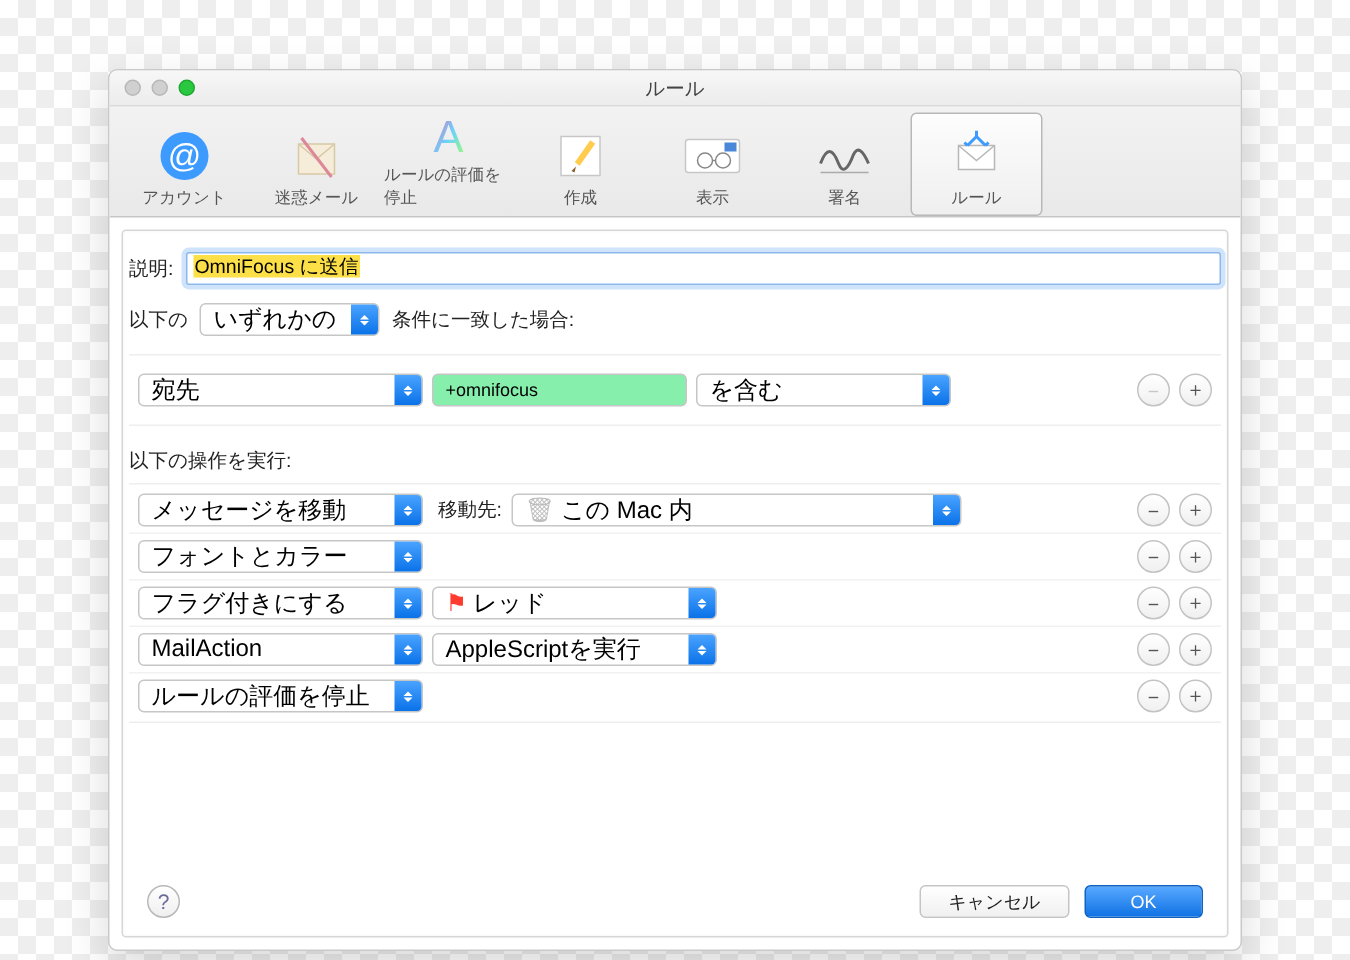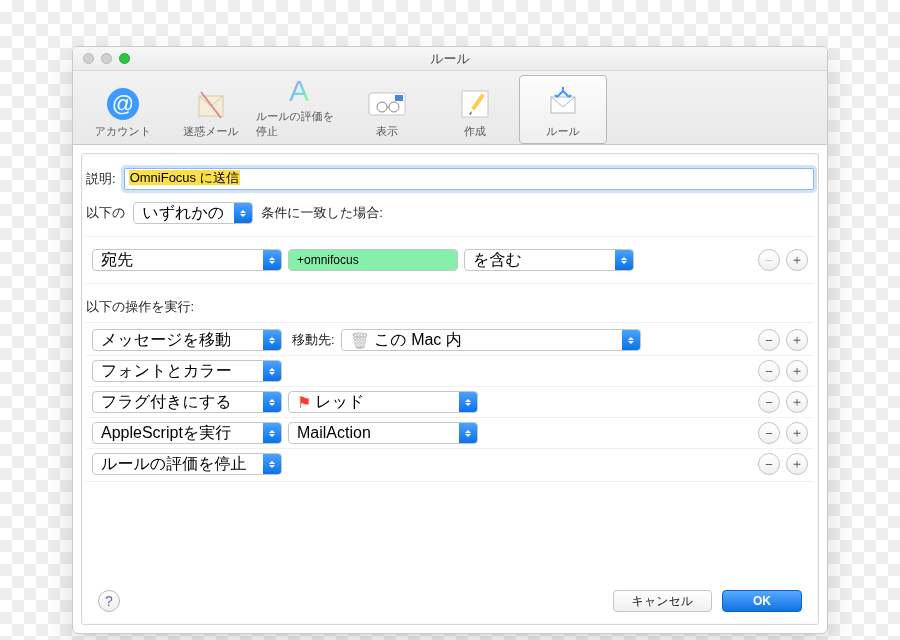--- a/index.html
+++ b/index.html
@@ -46,21 +46,21 @@
   .circlebtn { width:22px;height:22px;border-radius:11px;border:1px solid #c3c3c3;background:linear-gradient(#fff,#f0f0f0);display:flex;align-items:center;justify-content:center;font-size:13px;color:#555;cursor:pointer;}
   .circlebtn.disabled{color:#c8c8c8;}
   .condgroup{ border-top:1px solid #eee; border-bottom:1px solid #eee; padding:8px 0; margin-bottom:14px;}
   .condrow, .actrow { display:flex; align-items:center; gap:6px; padding:4px 6px;}
   .actrow + .actrow { border-top:1px solid #f1f1f1;}
   .actgroup{ border-top:1px solid #eee; border-bottom:1px solid #eee; padding:2px 0 2px; margin-bottom:14px;}
   .spacer{flex:1;}
   .footer{ position:absolute; left:16px; right:16px; bottom:12px; display:flex; align-items:center;}
   .helpbtn{ width:22px;height:22px;border-radius:11px;border:1px solid #b8b8b8;background:linear-gradient(#fff,#efefef);color:#6b6b9b;font-size:14px;display:flex;align-items:center;justify-content:center;cursor:pointer;}
   .pushbtn{ height:22px; padding:0 18px; border:1px solid #c5c5c5; border-radius:4px; background:linear-gradient(#fff,#f0f0f0); font-size:12px; color:#222; cursor:pointer;}
-  .pushbtn.primary{ background:linear-gradient(#58a9ff,#1072e4); color:#fff; border-color:#0e62c4;font-weight:bold;}
+  .pushbtn.primary{ background:linear-gradient(#58a9ff,#1072e4); color:#fff; border-color:#0e62c4;}
   .flag{color:#ff3b30;margin-right:4px;}
   .trash{color:#bdbdbd;margin-right:4px;}
 </style>
 </head>
 <body>
 
 <div class="window">
 
   <div class="titlebar">
     <div class="traffic">
@@ -101,39 +101,48 @@
                 <stop offset="1" stop-color="#a2ff6e"></stop>
               </linearGradient>
             </defs>
             <text x="18" y="28" text-anchor="middle" font-size="30" font-family="Georgia" fill="url(#g1)">A</text>
           </svg>
         </div>
       <span>ルールの評価を停止</span>
     </div>
     <div class="tbitem">
       <div class="tbicon">
+          <svg width="34" height="34">
+            <rect x="4" y="4" width="26" height="26" fill="#fff" stroke="#c7c7c7"></rect>
+            <rect x="18" y="6" width="4" height="18" fill="#ffcc4d" transform="rotate(35 20 15)"></rect>
+            <polygon points="11,27 14,24 13,28" fill="#8b5a2b"></polygon>
+          </svg>
+        </div>
+      <span>作成</span>
+    </div>
+    <div class="tbitem">
+      <div class="tbicon">
           <svg width="40" height="30">
             <rect x="2" y="4" width="36" height="22" rx="2" fill="#fff" stroke="#c7c7c7"></rect>
             <rect x="28" y="6" width="8" height="6" fill="#4a87d8"></rect>
             <circle cx="15" cy="18" r="5" fill="none" stroke="#888"></circle>
             <circle cx="27" cy="18" r="5" fill="none" stroke="#888"></circle>
             <line x1="20" y1="18" x2="22" y2="18" stroke="#888"></line>
           </svg>
         </div>
       <span>表示</span>
     </div>
     <div class="tbitem">
       <div class="tbicon">
-          <svg width="34" height="34">
-            <rect x="4" y="4" width="26" height="26" fill="#fff" stroke="#c7c7c7"></rect>
-            <rect x="18" y="6" width="4" height="18" fill="#ffcc4d" transform="rotate(35 20 15)"></rect>
-            <polygon points="11,27 14,24 13,28" fill="#8b5a2b"></polygon>
-          </svg>
-        </div>
-      <span>作成</span>
+          <svg width="40" height="30">
+            <path d="M4 20 Q 10 4 16 20 Q 20 30 26 14 Q 30 6 36 20" fill="none" stroke="#666" stroke-width="2"></path>
+            <line x1="4" y1="26" x2="36" y2="26" stroke="#aaa"></line>
+          </svg>
+        </div>
+      <span>署名</span>
     </div>
     <div class="tbitem sel">
       <div class="tbicon">
           <svg width="40" height="34">
             <rect x="8" y="10" width="24" height="16" fill="#fff" stroke="#b7b7b7"></rect>
             <path d="M8 10 L20 20 L32 10" fill="none" stroke="#b7b7b7"></path>
             <path d="M20 4 L14 10 M20 4 L26 10 M20 4 L20 0" stroke="#3d9bff" stroke-width="2" fill="none"></path>
             <path d="M14 10 L12 8 M26 10 L28 8" stroke="#3d9bff" stroke-width="2"></path>
           </svg>
         </div>
@@ -214,25 +223,25 @@
             <span class="flag">⚑</span>
             <span>レッド</span>
             <div class="cap"></div>
           </div>
         <div class="spacer"></div>
         <div class="circlebtn">−</div>
         <div class="circlebtn">＋</div>
       </div>
       <div class="actrow">
         <div class="popup" style="width:190px">
+            <span>MailAction</span>
+            <div class="cap"></div>
+          </div>
+        <div class="popup" style="width:190px">
             <span>AppleScriptを実行</span>
-            <div class="cap"></div>
-          </div>
-        <div class="popup" style="width:190px">
-            <span>MailAction</span>
             <div class="cap"></div>
           </div>
         <div class="spacer"></div>
         <div class="circlebtn">−</div>
         <div class="circlebtn">＋</div>
       </div>
       <div class="actrow">
         <div class="popup" style="width:190px">
             <span>ルールの評価を停止</span>
             <div class="cap"></div>

